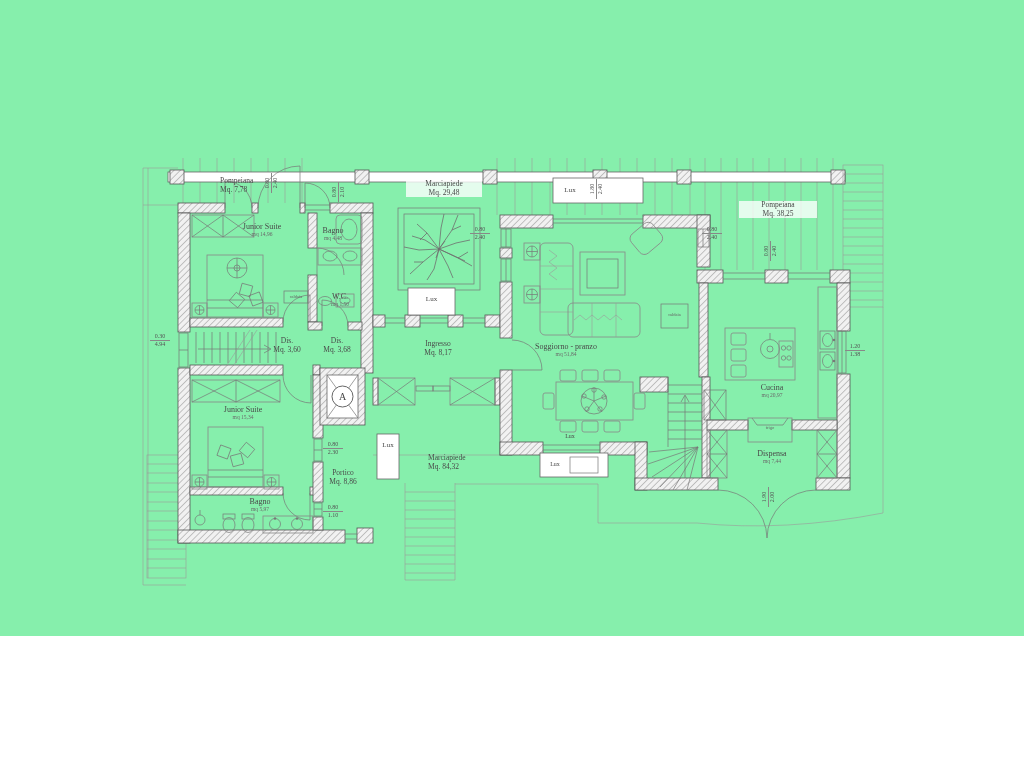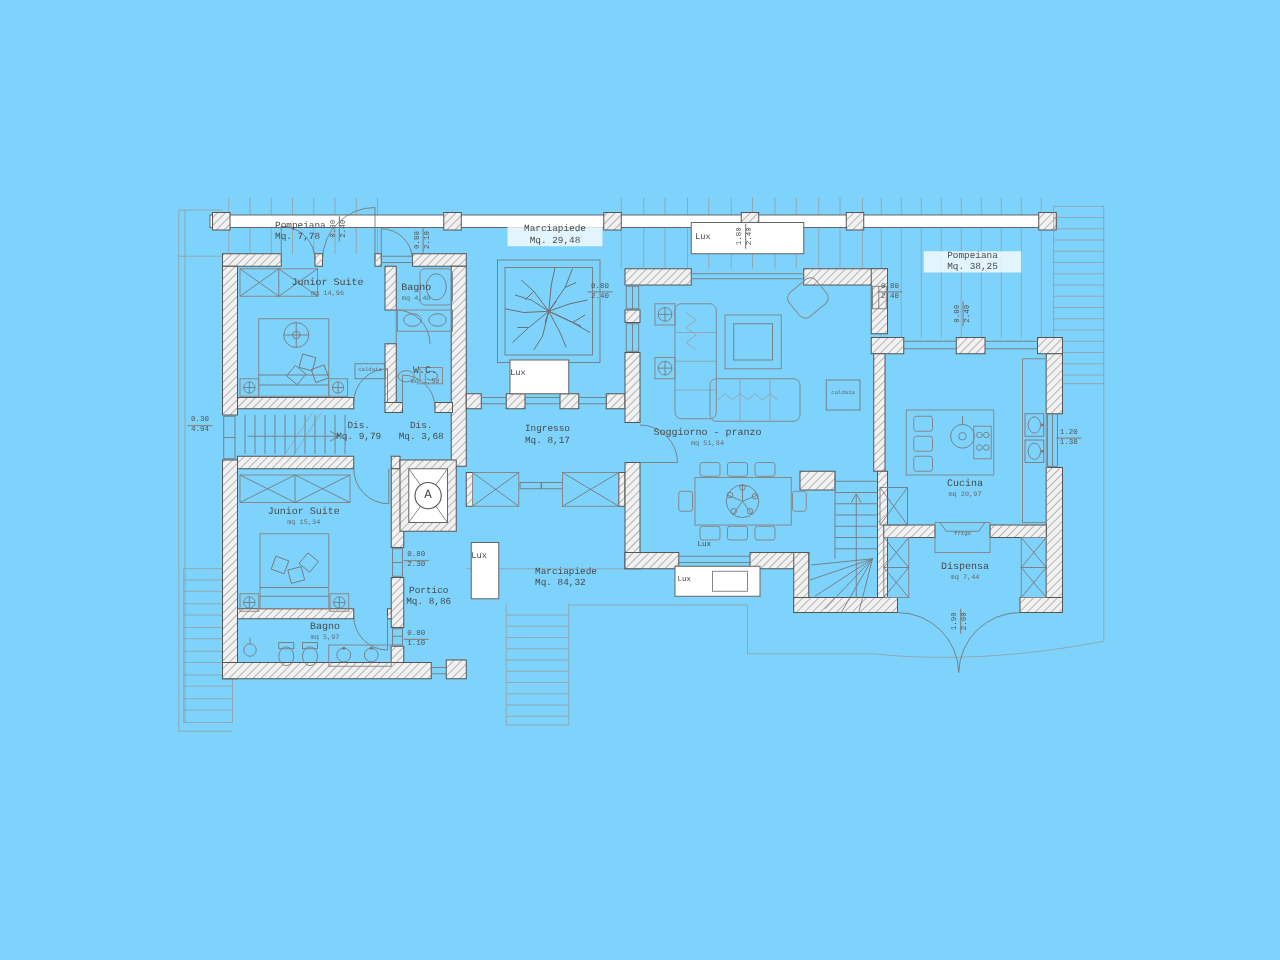--- a/index.html
+++ b/index.html
@@ -1,33 +1,33 @@
 <!DOCTYPE html>
 <html><head>
 <meta charset="utf-8">
 <style>
   html,body{margin:0;padding:0;background:#fff}
-  .canvas{position:relative;width:1024px;height:768px;background:#7dd3fc;
-          font-family:Liberation Mono, monospace;overflow:hidden}
+  .canvas{position:relative;width:1024px;height:636px;background:#86efac;
+          font-family:Liberation Serif, serif;overflow:hidden}
   .canvas svg{position:absolute;left:0;top:0}
   
   .wall{fill:url(#hatch);stroke:#555;stroke-width:0.8}
   .white{fill:#fff;stroke:#666;stroke-width:0.8}
   .thin{stroke:#777;stroke-width:0.7;fill:none}
   .thin2{stroke:#9a9a9a;stroke-width:0.6;fill:none}
   .furn{stroke:#888;stroke-width:0.8;fill:none}
   .tree{stroke:#6f6f6f;stroke-width:0.8;fill:none}
   
   .lbl{position:absolute;text-align:center;color:#4a4a4a;pointer-events:none}
   .lbl .n{display:block;font-size:8px;line-height:9px;white-space:nowrap}
   .lbl .a{display:block;font-size:5.5px;line-height:7px;color:#6a6a6a;white-space:nowrap}
   .lbl.eq .n,.lbl.eq .a{font-size:7.5px;line-height:8.5px;color:#4a4a4a}
   .lbl.bg{background:rgba(255,255,255,0.78)}
   .lbl.left{text-align:left}
-  .lux{position:absolute;font-size:7px;line-height:8px;color:#4a4a4a;text-align:left;pointer-events:none}
+  .lux{position:absolute;font-size:7px;line-height:8px;color:#4a4a4a;text-align:center;pointer-events:none}
   .lux.s6{font-size:6px}
   .tinytxt{position:absolute;font-size:4.5px;line-height:5px;color:#666;text-align:center;pointer-events:none}
   .dim{position:absolute;color:#555;text-align:center;font-size:6px;line-height:6.5px;pointer-events:none}
   .dim .t{display:block;border-bottom:0.7px solid #888;padding:0 1px;white-space:nowrap}
   .dim .b{display:block;white-space:nowrap}
   .dim.rot{transform:rotate(-90deg)}
   .amark{position:absolute;font-size:10px;line-height:11px;color:#444;text-align:center;pointer-events:none}
 </style>
 </head>
 <body>
@@ -388,21 +388,21 @@
     <span class="a">mq 4,48</span>
   </div>
 
   <div class="lbl" style="left:308px;top:292px;width:64px">
     <span class="n">W.C.</span>
     <span class="a">mq 1,50</span>
   </div>
 
   <div class="lbl eq" style="left:262px;top:337px;width:50px">
     <span class="n">Dis.</span>
-    <span class="a">Mq. 9,79</span>
+    <span class="a">Mq. 3,60</span>
   </div>
 
   <div class="lbl eq" style="left:312px;top:337px;width:50px">
     <span class="n">Dis.</span>
     <span class="a">Mq. 3,68</span>
   </div>
 
   <div class="lbl eq" style="left:407px;top:340px;width:62px">
     <span class="n">Ingresso</span>
     <span class="a">Mq. 8,17</span>

